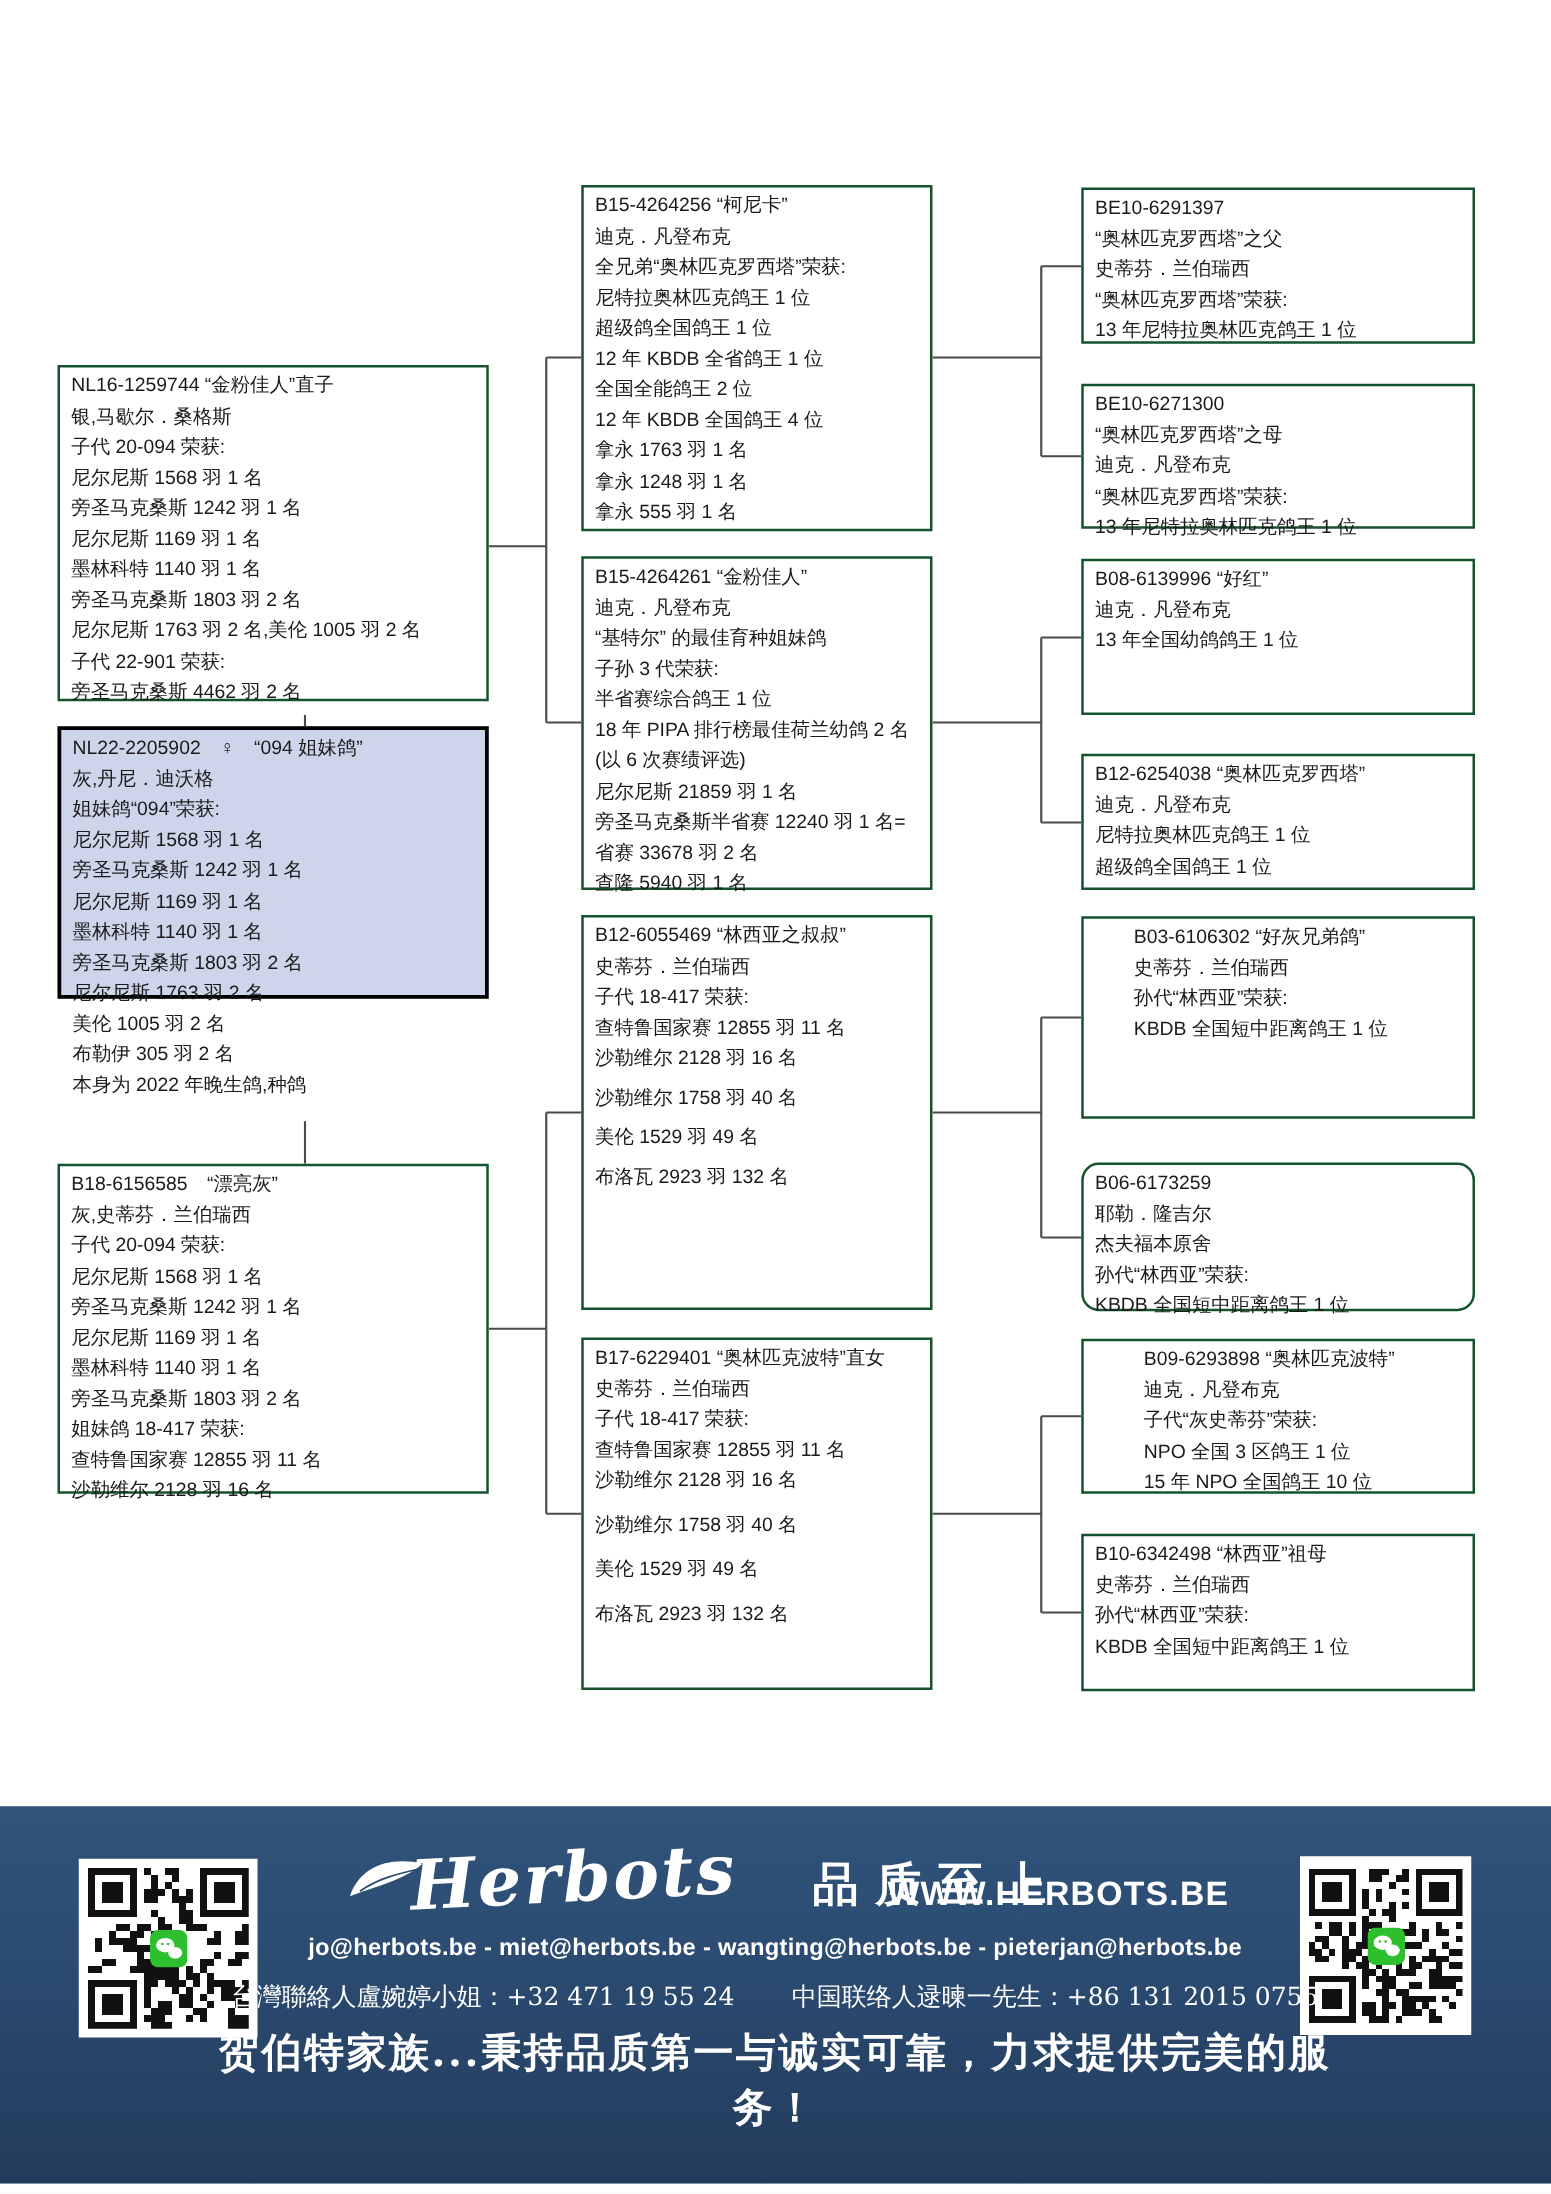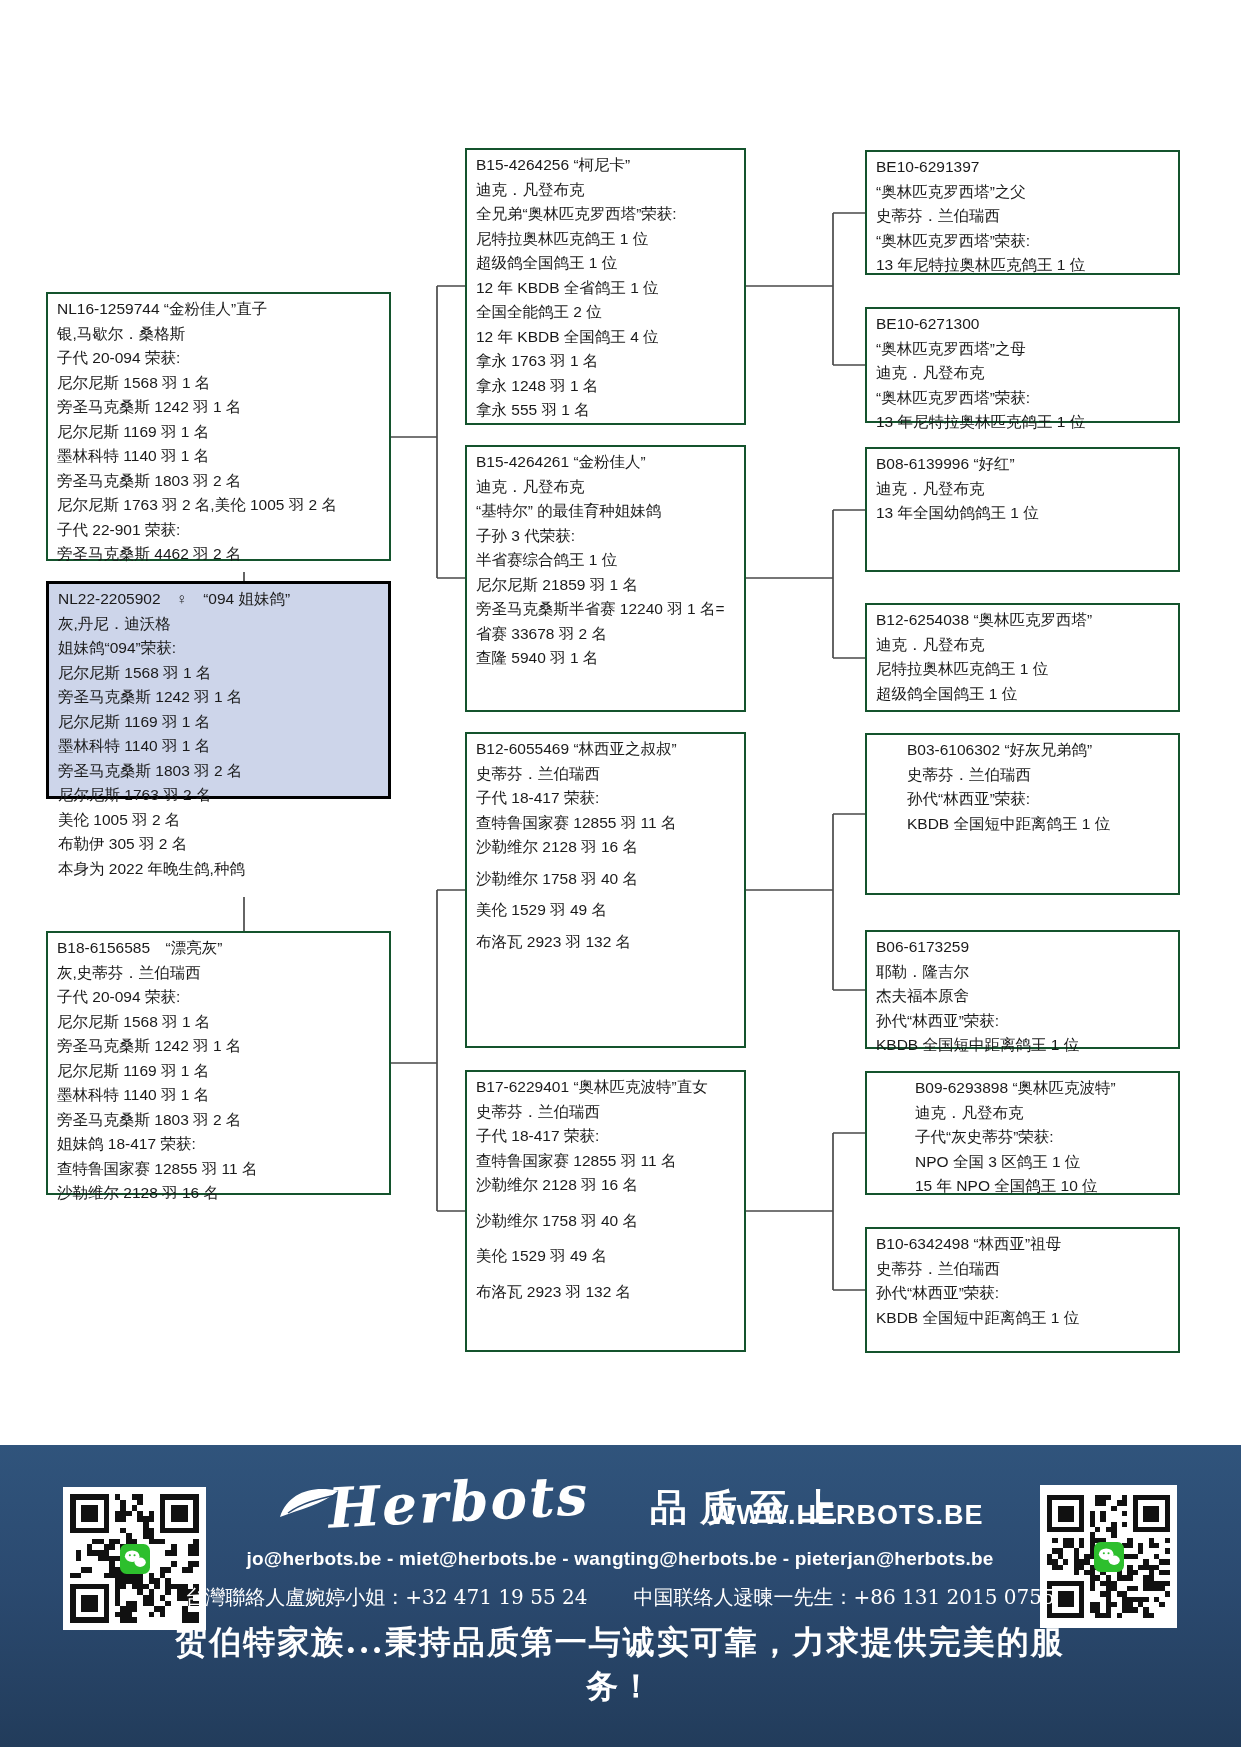--- a/index.html
+++ b/index.html
@@ -122,20 +122,21 @@
       </div>
   </div>
 
   <div class="pbox" id="box-M2" style="left:465px;top:445px;width:281px;height:267px;">
     <div class="ptitle">B15-4264261 “金粉佳人”</div>
     <div class="plines">
         <div class="pline">迪克．凡登布克</div>
         <div class="pline">“基特尔” 的最佳育种姐妹鸽</div>
         <div class="pline">子孙 3 代荣获:</div>
         <div class="pline">半省赛综合鸽王 1 位</div>
+        <div class="pline">18 年 PIPA 排行榜最佳荷兰幼鸽 2 名(以 6 次赛绩评选)</div>
         <div class="pline">尼尔尼斯 21859 羽 1 名</div>
         <div class="pline">旁圣马克桑斯半省赛 12240 羽 1 名=省赛 33678 羽 2 名</div>
         <div class="pline">查隆 5940 羽 1 名</div>
       </div>
   </div>
 
   <div class="pbox" id="box-M3" style="left:465px;top:732px;width:281px;height:316px;">
     <div class="ptitle">B12-6055469 “林西亚之叔叔”</div>
     <div class="plines">
         <div class="pline">史蒂芬．兰伯瑞西</div>
@@ -200,21 +201,21 @@
 
   <div class="pbox" id="box-R5" style="left:865px;top:733px;width:315px;height:162px;padding-left:40px;">
     <div class="ptitle">B03-6106302 “好灰兄弟鸽”</div>
     <div class="plines">
         <div class="pline">史蒂芬．兰伯瑞西</div>
         <div class="pline">孙代“林西亚”荣获:</div>
         <div class="pline">KBDB 全国短中距离鸽王 1 位</div>
       </div>
   </div>
 
-  <div class="pbox" id="box-R6" style="left:865px;top:930px;width:315px;height:119px;">
+  <div class="pbox" id="box-R6" style="left:865px;top:930px;width:315px;height:119px;border-radius:14px;">
     <div class="ptitle">B06-6173259</div>
     <div class="plines">
         <div class="pline">耶勒．隆吉尔</div>
         <div class="pline">杰夫福本原舍</div>
         <div class="pline">孙代“林西亚”荣获:</div>
         <div class="pline">KBDB 全国短中距离鸽王 1 位</div>
       </div>
   </div>
 
   <div class="pbox" id="box-R7" style="left:865px;top:1071px;width:315px;height:124px;padding-left:48px;">

